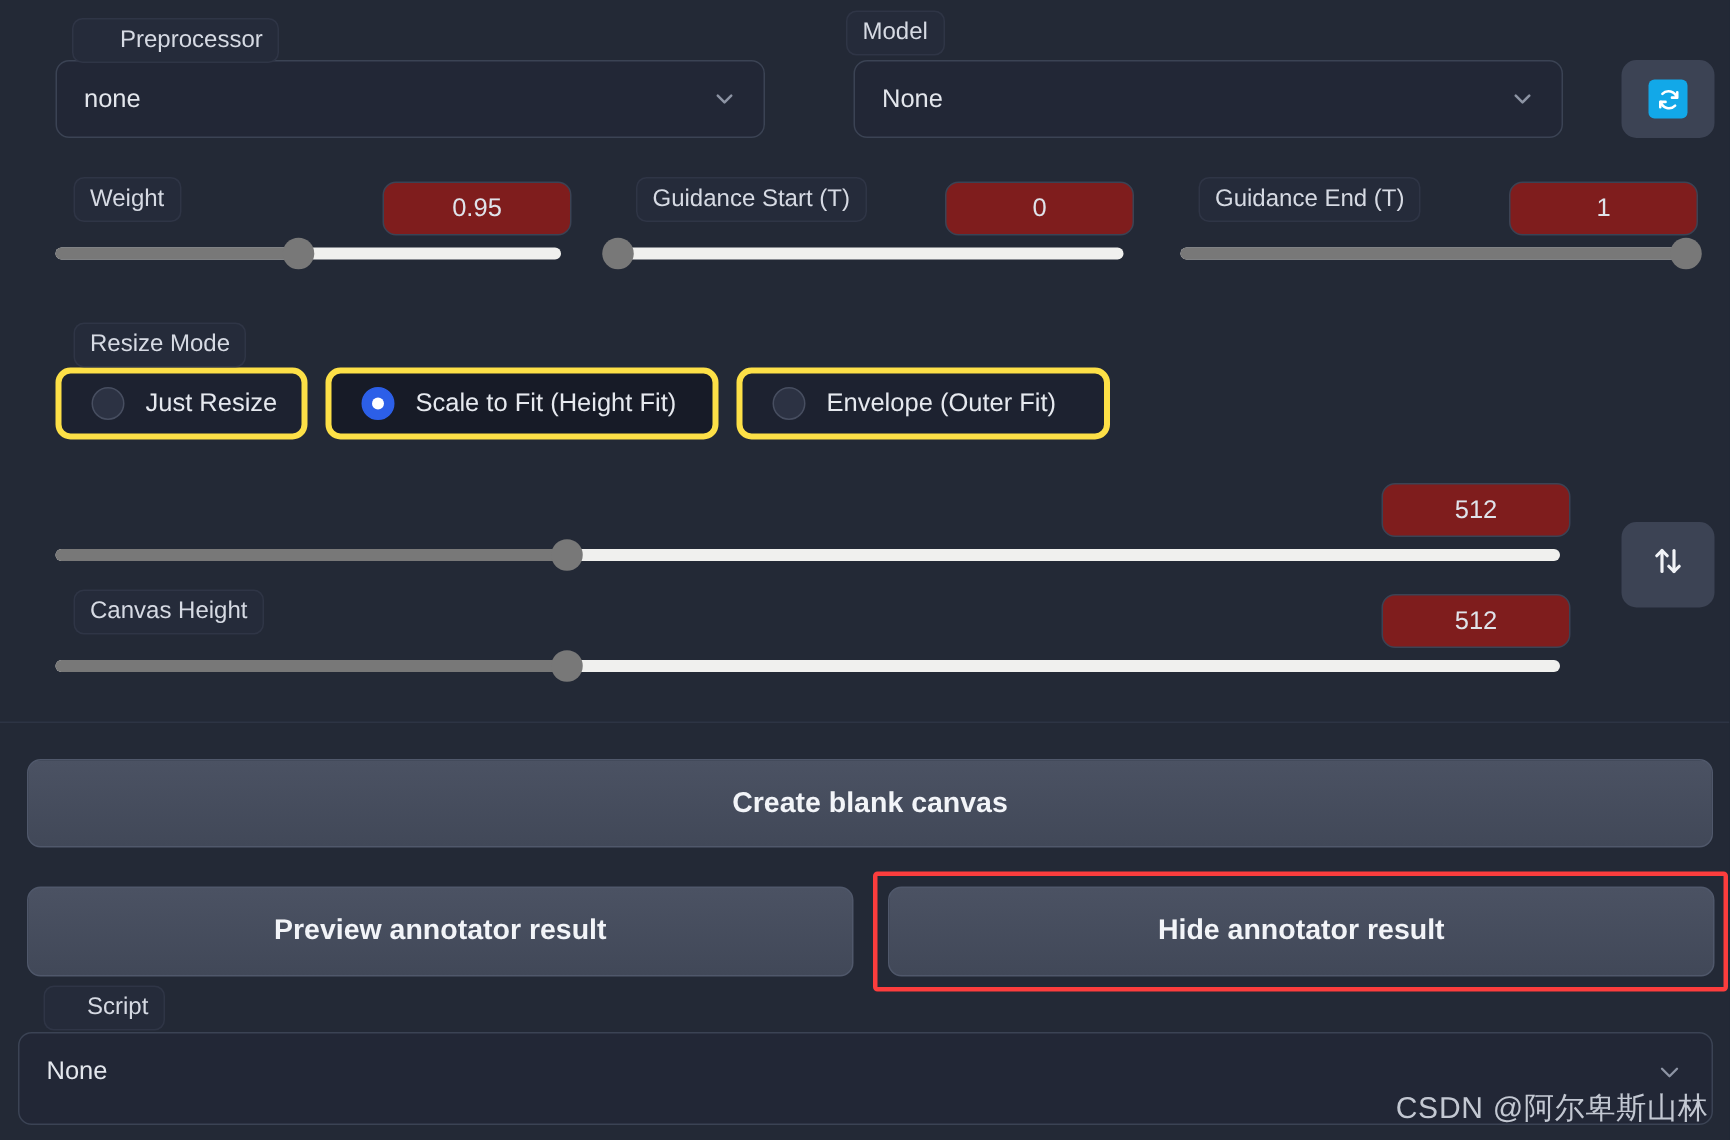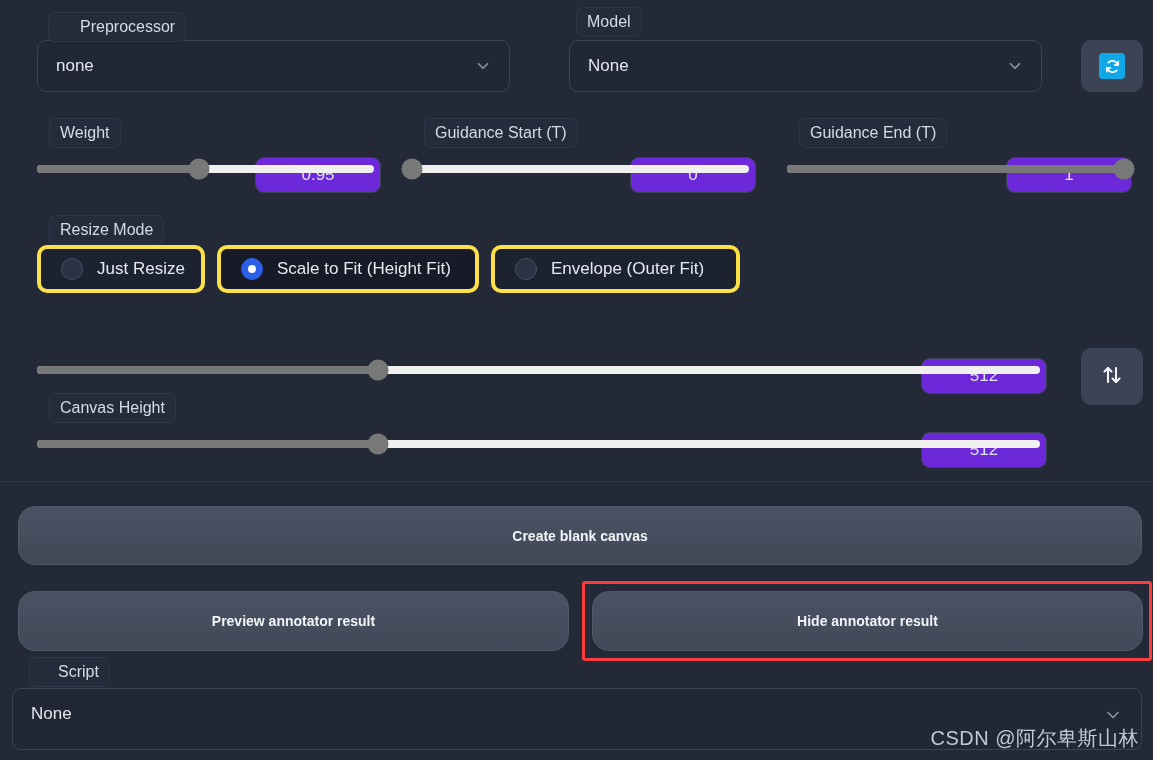--- a/index.html
+++ b/index.html
@@ -56,29 +56,28 @@
     height: 20px;
     display: flex;
     align-items: center;
     justify-content: center;
     color: #8d94a4;
   }
 
   
   .numbox {
     position: absolute;
-    background: #6d28d9;
+    background: #7f1d1d;
     border: 1px solid #3b4354;
     border-radius: 9px;
     display: flex;
     align-items: center;
     justify-content: center;
     color: #dfe3ea;
     font-size: 17px;
-    margin-top: 36px;
   }
 
   
   .slider {
     position: absolute;
     height: 8px;
     border-radius: 5px;
     background: #f0f0ee;
   }
   .slider .fill {
@@ -155,23 +154,23 @@
     height: 8px;
     border-radius: 50%;
     background: #ffffff;
   }
 
   
   .bigbtn {
     position: absolute;
     background: linear-gradient(180deg, #4b5263 0%, #414858 100%);
     border: 1px solid #50586b;
-    border-radius: 17px;
+    border-radius: 9px;
     color: #f2f4f8;
-    font-size: 14px;
+    font-size: 19px;
     font-weight: bold;
     display: flex;
     align-items: center;
     justify-content: center;
   }
 
   
   .redbox {
     position: absolute;
     border: 3px solid #fc3d3d;
@@ -227,21 +226,21 @@
 
   <div class="dropdown" style="left:37px; top:40px; width:473px; height:52px;">
     <span>none</span>
     <span class="chev">
       <svg width="18" height="18" viewBox="0 0 24 24" fill="none" stroke="currentColor" stroke-width="2.2" stroke-linecap="round" stroke-linejoin="round">
           <polyline points="6 9 12 15 18 9"></polyline>
         </svg>
     </span>
   </div>
 
-  <div class="flabel" style="left:576px; top:7px;border-radius:7px;">Model</div>
+  <div class="flabel" style="left:564px; top:7px;border-radius:7px;">Model</div>
 
   <div class="dropdown" style="left:569px; top:40px; width:473px; height:52px;">
     <span>None</span>
     <span class="chev">
       <svg width="18" height="18" viewBox="0 0 24 24" fill="none" stroke="currentColor" stroke-width="2.2" stroke-linecap="round" stroke-linejoin="round">
           <polyline points="6 9 12 15 18 9"></polyline>
         </svg>
     </span>
   </div>
 

